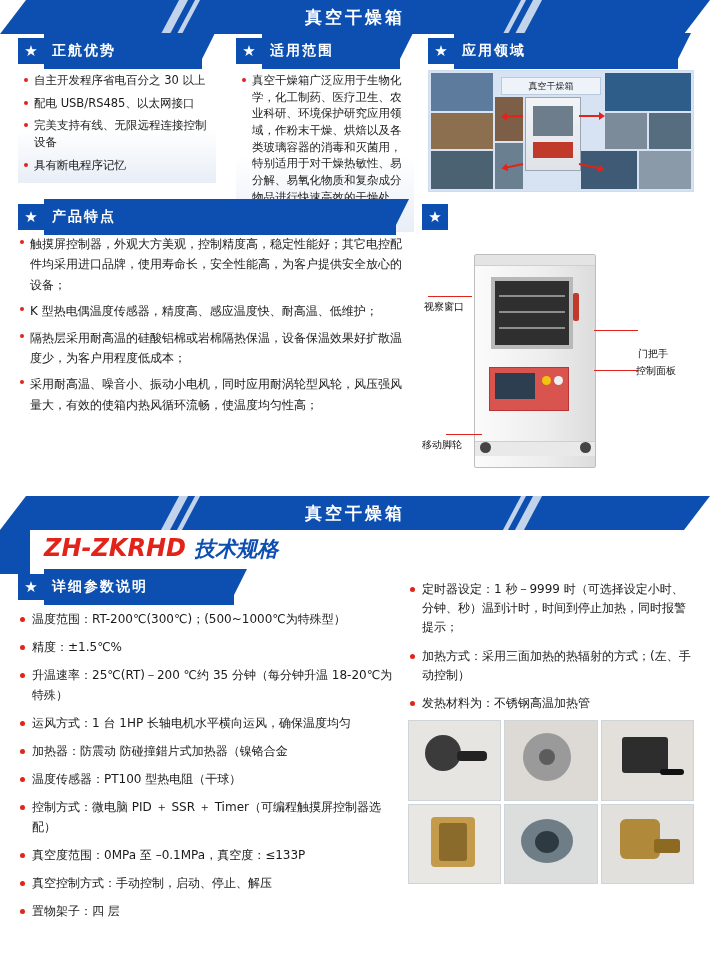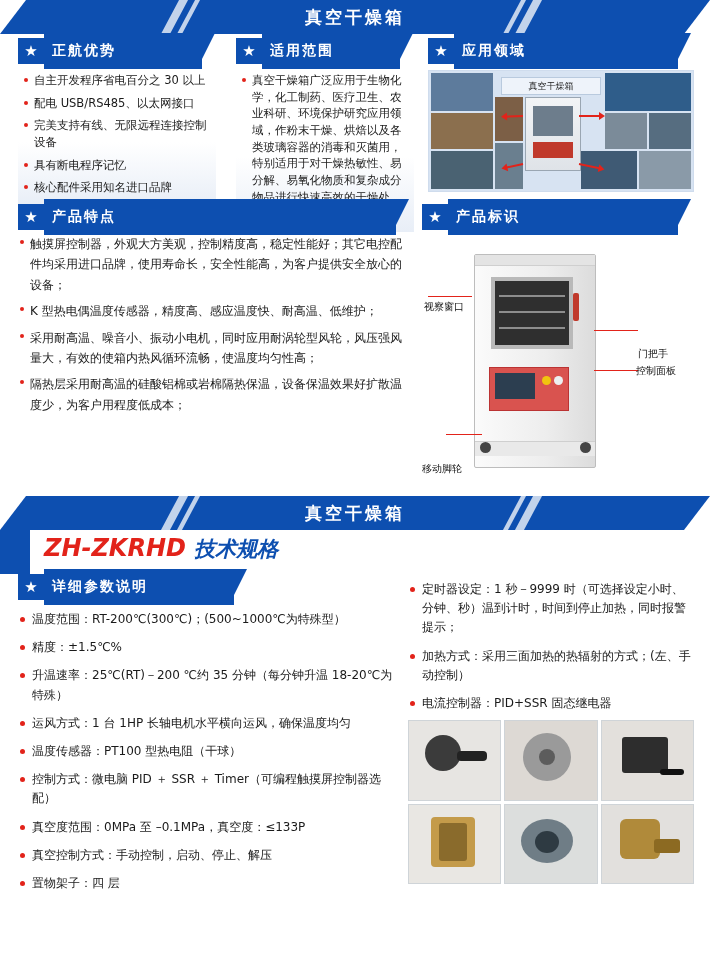--- a/index.html
+++ b/index.html
@@ -206,21 +206,20 @@
         <div class="star">★</div>
         <div class="bar">正航优势</div>
         <div class="tail"></div>
       </div>
       <div class="shadebox">
         <ul class="bl">
           <li>自主开发程序省电百分之 30 以上</li>
           <li>配电 USB/RS485、以太网接口</li>
           <li>完美支持有线、无限远程连接控制设备</li>
           <li>具有断电程序记忆</li>
-          <li>核心配件采用知名进口品牌</li>
         </ul>
       </div>
     </div>
 
     <div class="col c2">
       <div class="sec-title">
         <div class="star">★</div>
         <div class="bar">适用范围</div>
         <div class="tail"></div>
       </div>
@@ -268,29 +267,28 @@
 
     <div class="left">
       <div class="sec-title">
         <div class="star">★</div>
         <div class="bar">产品特点</div>
         <div class="tail"></div>
       </div>
       <ul class="bl" style="margin-top:4px;">
         <li style="font-size:12px;line-height:1.7;">触摸屏控制器，外观大方美观，控制精度高，稳定性能好；其它电控配件均采用进口品牌，使用寿命长，安全性能高，为客户提供安全放心的设备；</li>
         <li style="font-size:12px;line-height:1.7;">K 型热电偶温度传感器，精度高、感应温度快、耐高温、低维护；</li>
+        <li style="font-size:12px;line-height:1.7;">隔热层采用耐高温的硅酸铝棉或岩棉隔热保温，设备保温效果好扩散温度少，为客户用程度低成本；</li>
         <li style="font-size:12px;line-height:1.7;">采用耐高温、噪音小、振动小电机，同时应用耐涡轮型风轮，风压强风量大，有效的使箱内热风循环流畅，使温度均匀性高；</li>
-        <li style="font-size:12px;line-height:1.7;">隔热层采用耐高温的硅酸铝棉或岩棉隔热保温，设备保温效果好扩散温度少，为客户用程度低成本；</li>
       </ul>
     </div>
 
     <div class="right">
       <div class="sec-title">
         <div class="star">★</div>
-        <div class="bar">产品标识</div>
         <div class="tail"></div>
       </div>
 
       <div class="prodphoto">
         <div class="cab">
           <div class="topcap"></div>
           <div class="window">
             <div class="shelf" style="top:14px;"></div>
             <div class="shelf" style="top:30px;"></div>
             <div class="shelf" style="top:46px;"></div>
@@ -309,21 +307,21 @@
         <div class="lead" style="left:6px;top:58px;width:44px;"></div>
         <div class="callout" style="left:2px;top:62px;">视察窗口</div>
 
         <div class="lead" style="left:172px;top:92px;width:44px;"></div>
         <div class="callout" style="left:216px;top:86px;margin-top:23px;">门把手</div>
 
         <div class="lead" style="left:172px;top:132px;width:44px;"></div>
         <div class="callout" style="left:214px;top:126px;">控制面板</div>
 
         <div class="lead" style="left:24px;top:196px;width:36px;"></div>
-        <div class="callout" style="left:0px;top:200px;margin-top:24px;">移动脚轮</div>
+        <div class="callout" style="left:0px;top:200px;">移动脚轮</div>
       </div>
     </div>
   </div>
 
   <div class="banner">
     <div class="lt"></div>
     <div class="rt"></div>
     <div class="stripe" style="left:170px;"></div>
     <div class="stripe" style="left:186px;width:5px;"></div>
     <div class="stripe" style="left:512px;width:5px;"></div>
@@ -347,32 +345,34 @@
         <div class="sec-title" style="width:230px;">
           <div class="star">★</div>
           <div class="bar">详细参数说明</div>
           <div class="tail"></div>
         </div>
         <ul class="bl big" style="margin-top:10px;">
           <li>温度范围：RT-200℃(300℃)；(500~1000℃为特殊型）</li>
           <li>精度：±1.5℃%</li>
           <li>升温速率：25℃(RT)－200 ℃约 35 分钟（每分钟升温 18-20℃为特殊）</li>
           <li>运风方式：1 台 1HP 长轴电机水平横向运风，确保温度均匀</li>
+          <li>加热器：防震动 防碰撞錯片式加热器（镍铬合金</li>
           <li>温度传感器：PT100 型热电阻（干球）</li>
           <li>控制方式：微电脑 PID ＋ SSR ＋ Timer（可编程触摸屏控制器选配）</li>
           <li>真空度范围：0MPa 至 –0.1MPa，真空度：≤133P</li>
           <li>真空控制方式：手动控制，启动、停止、解压</li>
           <li>置物架子：四 层</li>
         </ul>
       </div>
 
       <div class="scol b">
         <ul class="bl big" style="margin-top:6px;">
           <li>定时器设定：1 秒－9999 时（可选择设定小时、分钟、秒）温到计时，时间到停止加热，同时报警提示；</li>
           <li>加热方式：采用三面加热的热辐射的方式；(左、手动控制）</li>
+          <li>发热材料为：不锈钢高温加热管</li>
           <li>电流控制器：PID+SSR 固态继电器</li>
         </ul>
       </div>
 
       <div class="photogrid">
         <div class="ph" style="background:#e7e5e2;">
           <div class="blob" style="left:16px;top:14px;width:36px;height:36px;background:#3b3b3b;"></div>
           <div class="blob" style="left:48px;top:30px;width:30px;height:10px;background:#222;border-radius:4px;"></div>
         </div>
         <div class="ph" style="background:#ddd9d4;">

